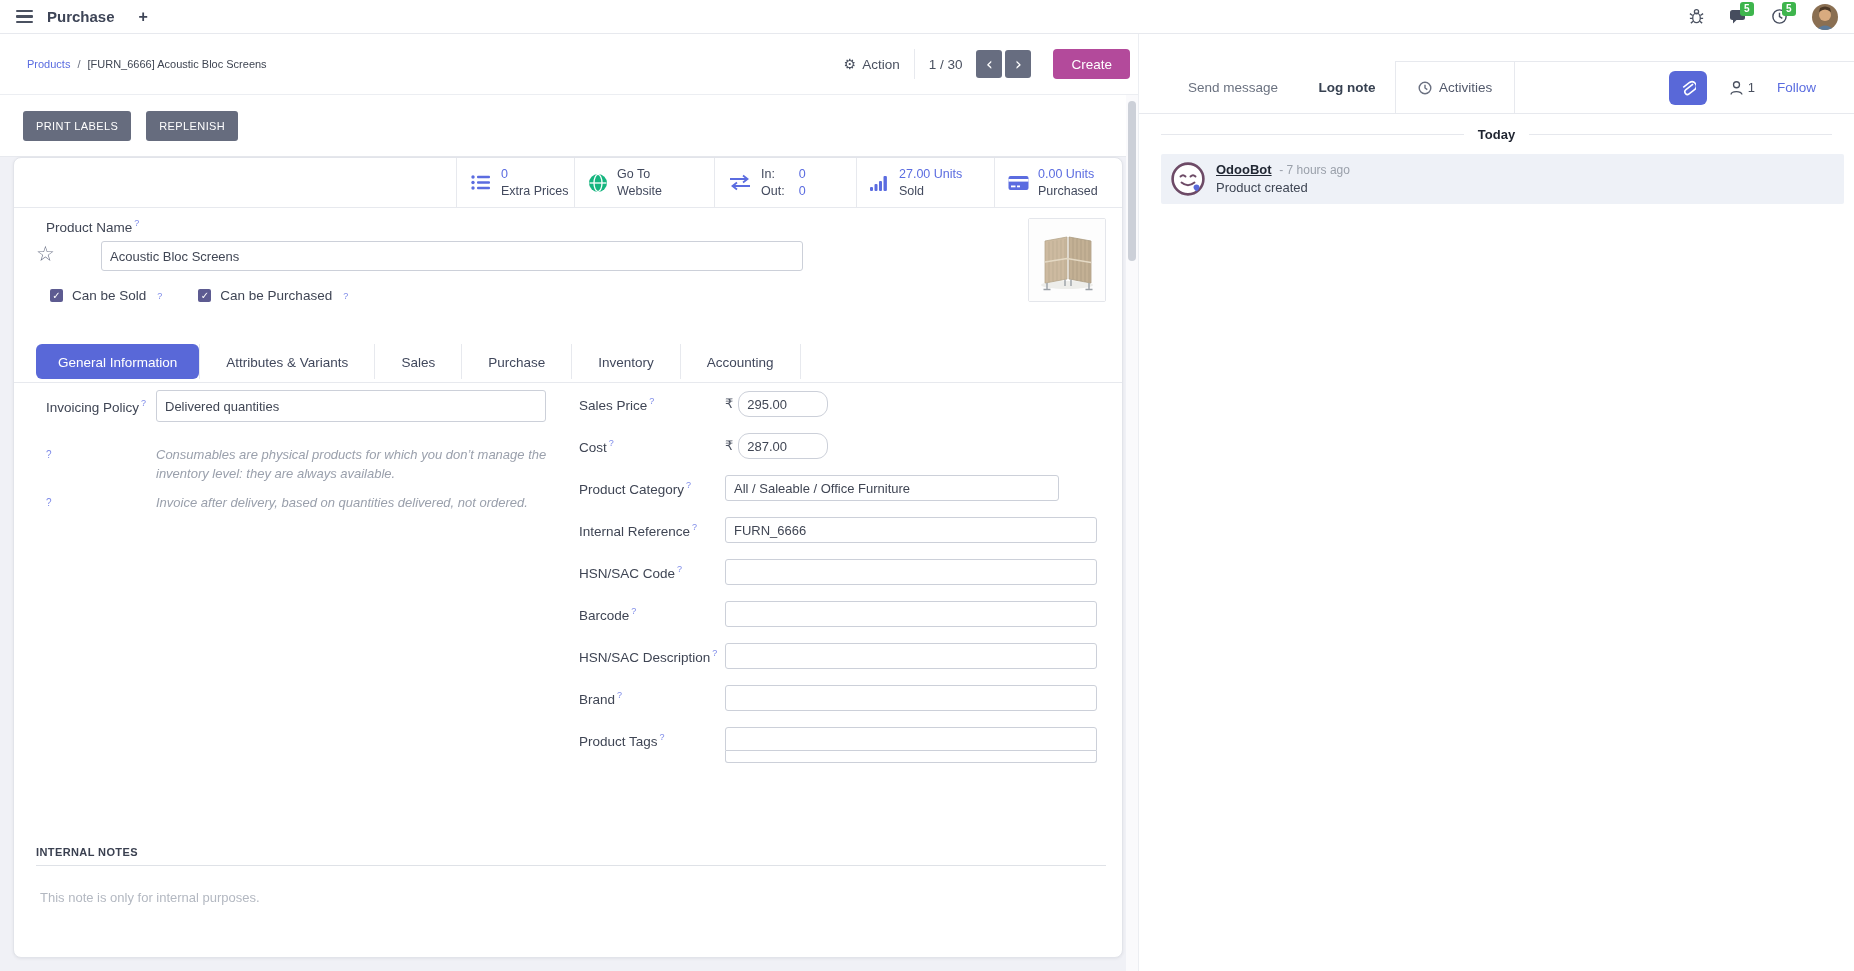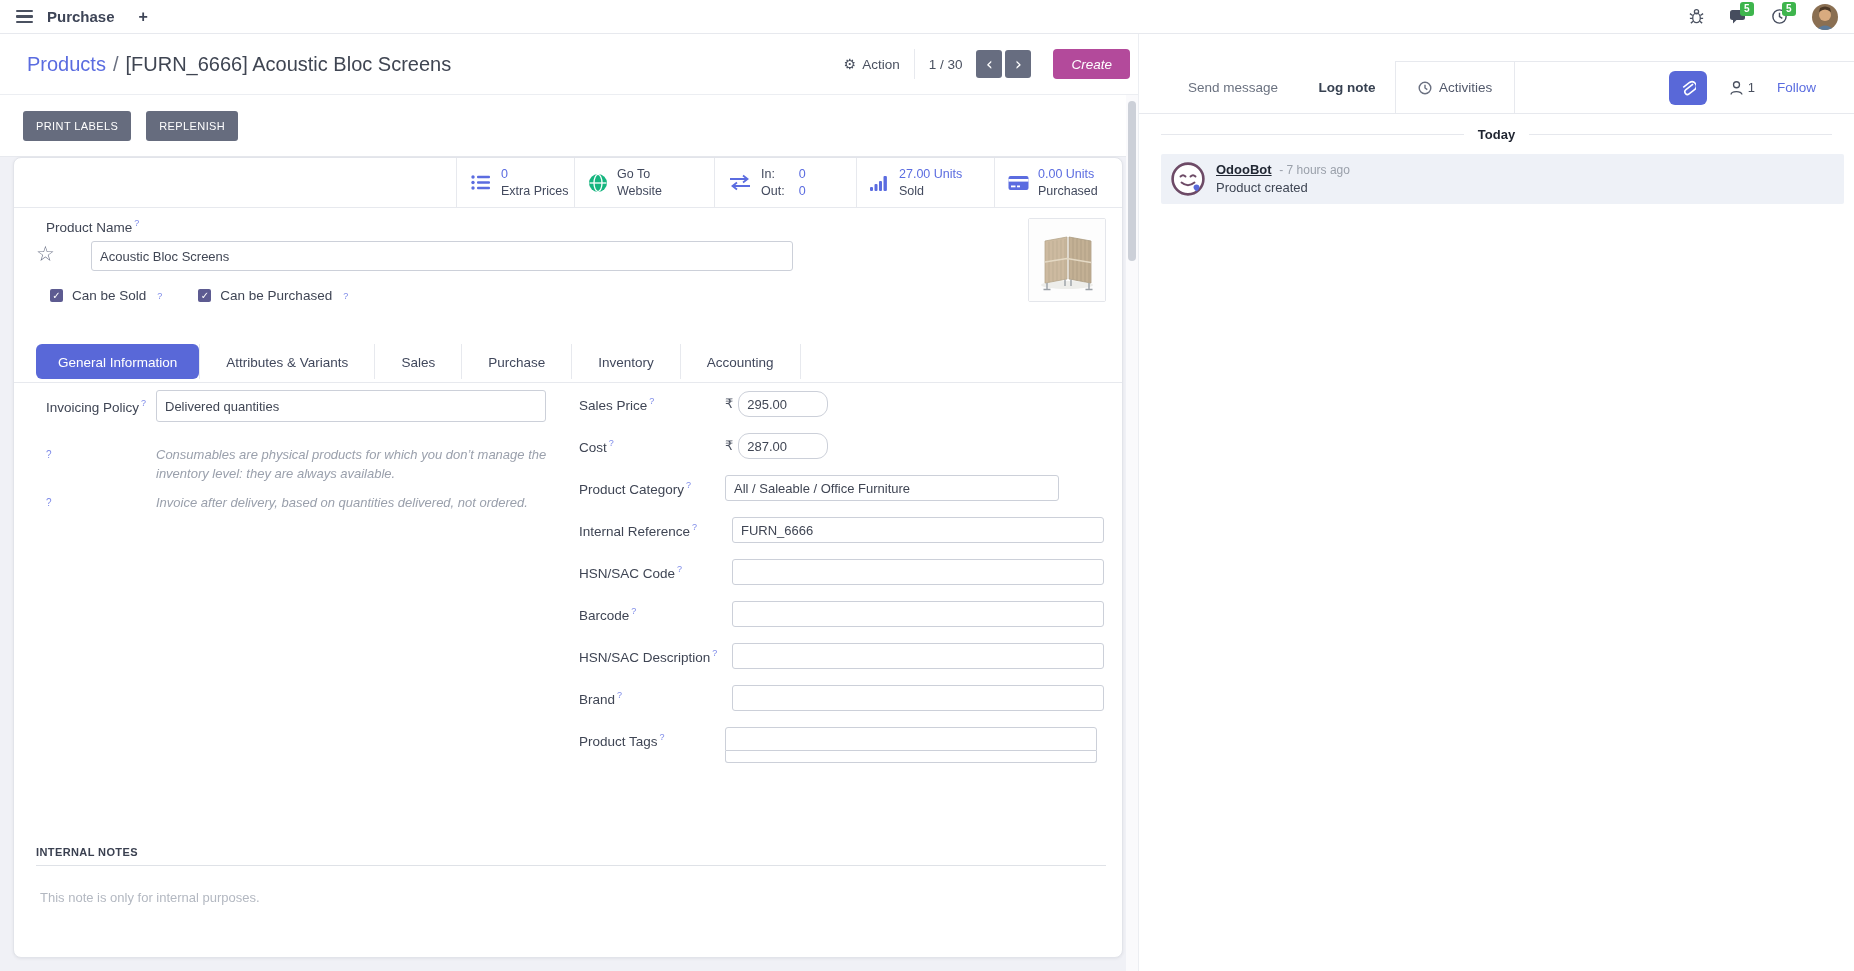--- a/index.html
+++ b/index.html
@@ -16,34 +16,34 @@
   .nav-plus { margin-left:24px; font-size:16px; font-weight:bold; color:#3e4557; cursor:pointer; }
   .nav-right { margin-left:auto; display:flex; align-items:center; gap:24px; }
   .nav-ic { position:relative; display:flex; align-items:center; }
   .badge { position:absolute; top:-6px; left:11px; background:#3eb54d; color:#fff; font-size:10px;
     font-weight:bold; padding:1px 4px; border-radius:3px; line-height:12px; }
   .avatar { width:26px; height:26px; border-radius:50%; overflow:hidden; }
 
   
   .cp { position:absolute; left:0; top:34px; width:1138px; height:61px; background:#fff;
     border-bottom:1px solid #eceef2; display:flex; align-items:center; padding:0 8px 0 27px; }
-  .breadcrumb { font-size:20px; display:flex; gap:7px; align-items:center; }
+  .breadcrumb { font-size:11px; display:flex; gap:7px; align-items:center; }
   .bc-link { color:#5a6ce0; cursor:pointer; }
   .bc-sep { color:#6a7080; }
   .bc-cur { color:#3f4552; }
   .cp-right { margin-left:auto; display:flex; align-items:center; gap:14px; }
   .action-btn { display:flex; align-items:center; gap:6px; font-size:13.5px; color:#4a5160; cursor:pointer; }
   .gear { font-size:14px; color:#4a5160; font-family:"DejaVu Sans",sans-serif; }
   .cp-div { width:1px; height:30px; background:#e7e9ee; }
   .pager { font-size:13.5px; color:#4a5160; }
   .pg-btn { width:26px; height:28px; background:#676d80; color:#fff; border:none; border-radius:3px;
     font-size:17px; line-height:26px; text-align:center; cursor:pointer; font-family:"DejaVu Sans",sans-serif; }
   .pg-btn + .pg-btn { margin-left:3px; }
   .create-btn { background:#b34a9b; color:#fff; border:none; border-radius:4px; height:30px;
-    padding:0 18px; font-size:13.5px; cursor:pointer; margin-left:8px;font-style:italic; }
+    padding:0 18px; font-size:13.5px; cursor:pointer; margin-left:8px; }
 
   
   .statusbar { position:absolute; left:0; top:95px; width:1138px; height:62px; background:#fff;
     border-bottom:1px solid #e7e9ee; display:flex; align-items:center; gap:15px; padding:0 23px; }
   .hdr-btn { background:#666c7e; color:#fff; border:none; border-radius:3px; height:30px;
     padding:0 13px; font-size:11px; letter-spacing:.4px; cursor:pointer; }
 
   
   .content-bg { position:absolute; left:0; top:157px; width:1138px; height:814px; background:#f0f1f6; }
   .sheet { position:absolute; left:13px; top:0; width:1110px; height:801px; background:#fff;
@@ -58,21 +58,21 @@
   .stat .l { color:#434a5e; }
   .inout-grid { display:grid; grid-template-columns:auto auto; column-gap:14px; }
 
   
   .fld-label { font-size:13.5px; color:#3f4554; }
   .sup { color:#7c89e8; font-size:9px; vertical-align:super; margin-left:2px; }
   .star { position:absolute; left:22px; top:84px; font-size:21px; color:#70768a;
     font-family:"DejaVu Sans",sans-serif; cursor:pointer; }
   .inp { border:1px solid #ccd0d9; border-radius:3px; background:#fff; font-size:13px;
     color:#404654; padding:0 8px; font-family:"Liberation Sans",sans-serif; }
-  .name-inp { position:absolute; left:77px; top:83px; width:702px; height:30px; }
+  .name-inp { position:absolute; left:87px; top:83px; width:702px; height:30px; }
   .thumb { position:absolute; right:16px; top:60px; width:78px; height:84px;
     border:1px solid #e4e6eb; border-radius:2px; background:#fff; cursor:pointer; }
   .checks { position:absolute; left:36px; top:130px; display:flex; gap:36px; }
   .chk { display:flex; align-items:center; gap:9px; font-size:13.5px; color:#3f4554; cursor:pointer; }
   .box { width:13px; height:13px; background:#5d5b91; border-radius:2px; color:#fff; font-size:10px;
     line-height:13px; text-align:center; font-family:"DejaVu Sans",sans-serif; }
 
   
   .tabs { position:absolute; left:22px; top:186px; height:38px; display:flex; }
   .tabs-line { position:absolute; left:0; right:0; top:224px; height:1px; background:#e7e9ee; }
@@ -83,21 +83,21 @@
 
   
   .col-left  { position:absolute; left:32px; top:232px; width:515px; }
   .col-right { position:absolute; left:565px; top:233px; width:532px; }
   .frow { display:flex; align-items:flex-start; }
   .col-left  .frow > .lab { width:110px; padding-top:8px; }
   .col-right .frow > .lab { width:146px; padding-top:5px; }
   .inp-l { width:390px; height:32px; }
   .inp-s { width:90px;  height:26px;border-radius:11px; }
   .inp-m { width:334px; height:26px; }
-  .inp-w { width:372px; height:26px;margin-left:7px; }
+  .inp-w { width:372px; height:26px; }
   .cur { font-size:13px; color:#4a5160; padding:5px 5px 0 0; font-family:"DejaVu Sans",sans-serif; }
   .mb14{margin-bottom:14px;} .mb24{margin-bottom:24px;} .mb16{margin-bottom:16px;}
   .mb10{margin-bottom:10px;} .mb8{margin-bottom:8px;}
   .help-q { width:110px; color:#7c89e8; font-size:10px; padding-top:3px; }
   .help-p { width:395px; font-size:13px; font-style:italic; color:#9aa0ac; line-height:1.45; }
   .tagwrap { width:372px; }
   .tagbox { border:1px solid #ccd0d9; border-radius:3px 3px 0 0; height:26px; background:#fff; }
   .tagsub { border:1px solid #ccd0d9; border-top:none; border-radius:0 0 3px 3px; height:11px; background:#fff; }
 
   

